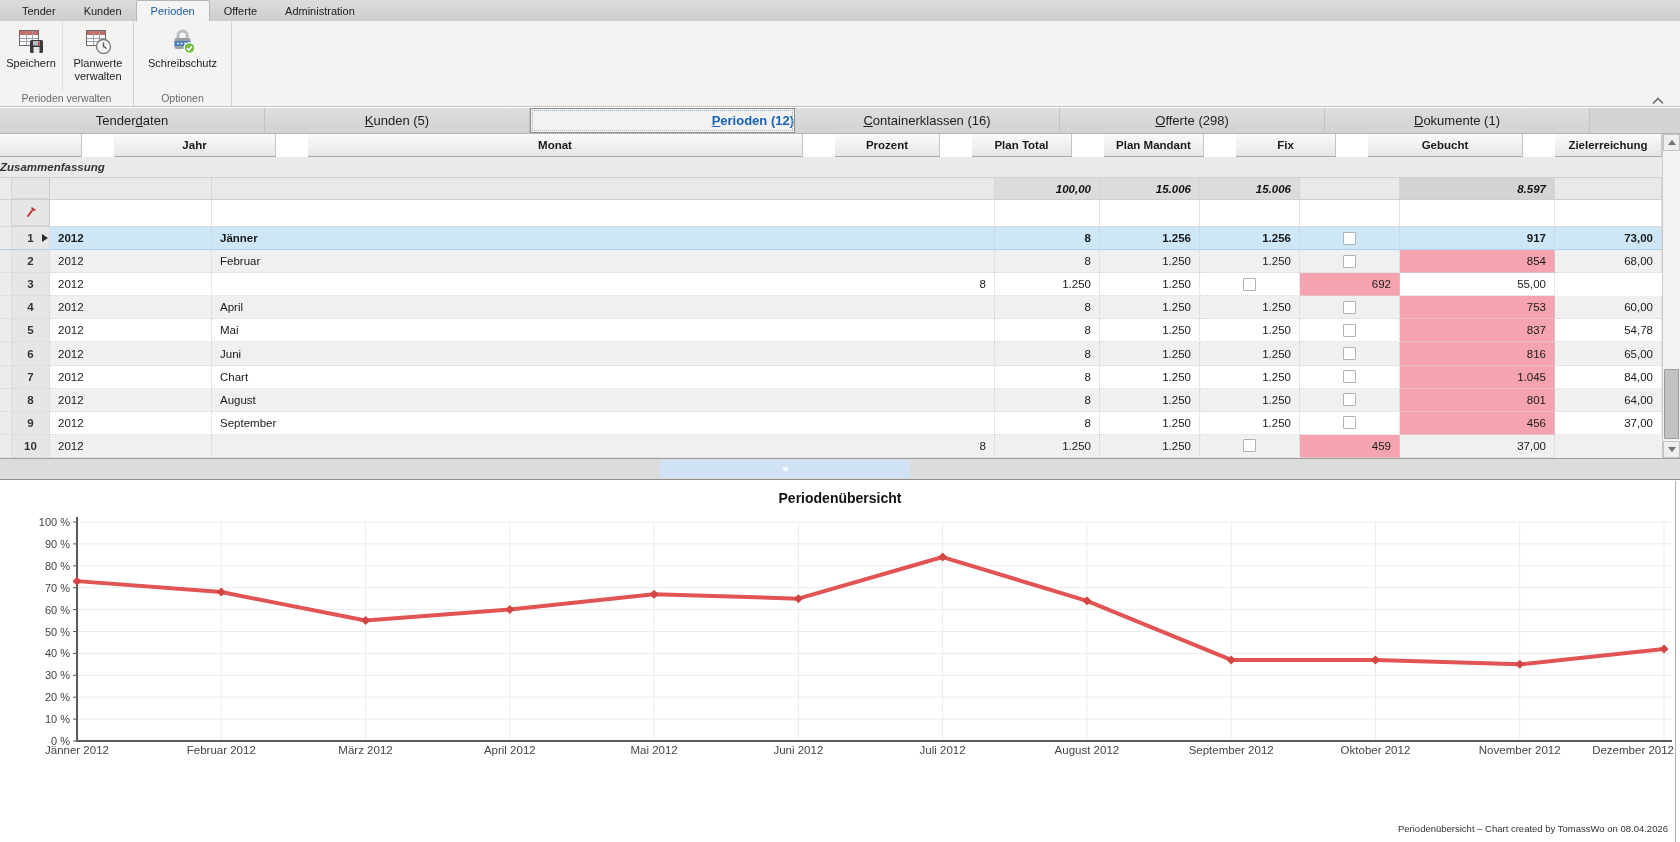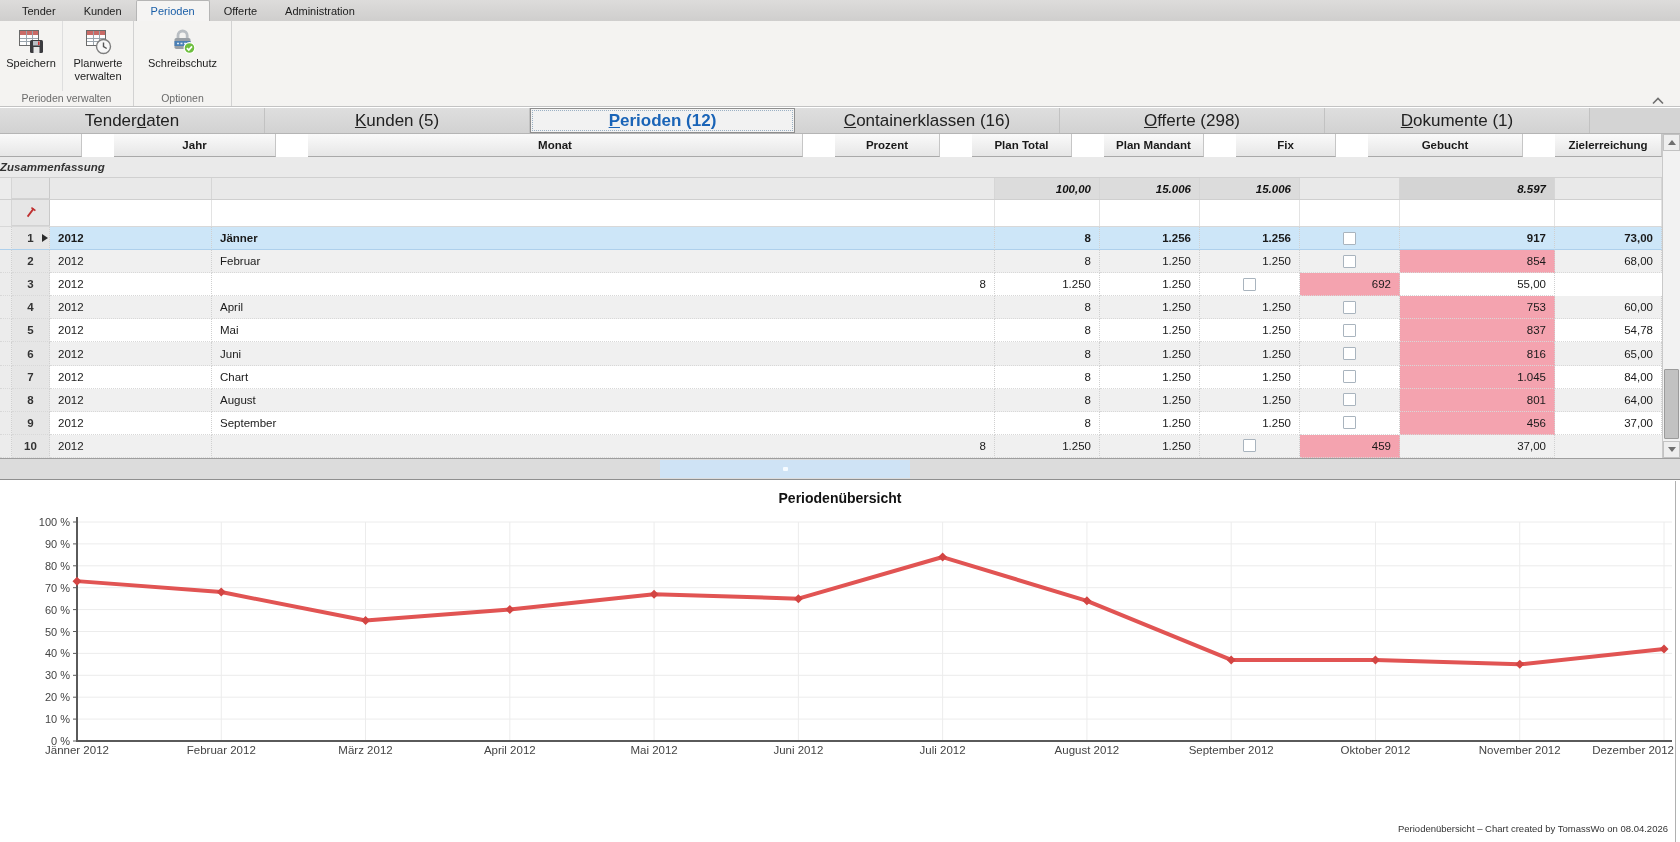--- a/index.html
+++ b/index.html
@@ -24,24 +24,24 @@
   .rbtn:last-child { border-right:none; }
   .rbtn .ricon { height:32px; display:flex; align-items:center; justify-content:center; }
   .rbtn .rlabel { font-size:11px; text-align:center; line-height:12.5px; color:#1c1c1c; padding:0 4px; }
   .rglabel { height:15px; text-align:center; color:#6b6b6b; font-size:10.5px; line-height:14px; }
   .ribbon-collapse { position:absolute; top:95px; right:12px; width:20px; height:12px;
     display:flex; align-items:center; justify-content:center; cursor:pointer; }
   
   .view-tabs { position:absolute; top:108px; height:26px; left:0; right:0;
     background:#d4d4d4; display:flex; border-bottom:1px solid #b5b5b5; }
   .vtab { width:265px; display:flex; align-items:center; justify-content:center;
-    font-size:17px; color:#222; border-right:1px solid #c2c2c2;
+    font-size:13px; color:#222; border-right:1px solid #c2c2c2;
     background:linear-gradient(#dedede,#d2d2d2); cursor:pointer; }
   .vtab.active { background:#f2f2f2; color:#1a64b7; font-weight:bold;
-    border:1px solid #8e8e8e; outline:1px dotted #9ab0c4; outline-offset:-3px; }
+    border:1px solid #8e8e8e; outline:1px dotted #9ab0c4; outline-offset:-3px;justify-content:flex-end; }
   .vtab .u { text-decoration:underline; }
   
   .grid { position:absolute; top:134px; left:0; width:1680px; height:324px; background:#fff; }
   .grid-inner { position:absolute; left:0; right:18px; top:0; bottom:0; }
   .grow { display:grid; grid-template-columns:12px 38px 162px 1fr 105px 100px 100px 100px 155px 107px; }
   .grid-header { height:23px;gap:32px; }
   .hc { background:linear-gradient(#fafafa,#e6e6e6); border-right:1px solid #c6c6c6;
     border-bottom:1px solid #a9a9a9; display:flex; align-items:center; justify-content:center;
     font-weight:bold; color:#1a1a1a; }
   .hc.corner { grid-column:1/3; }

